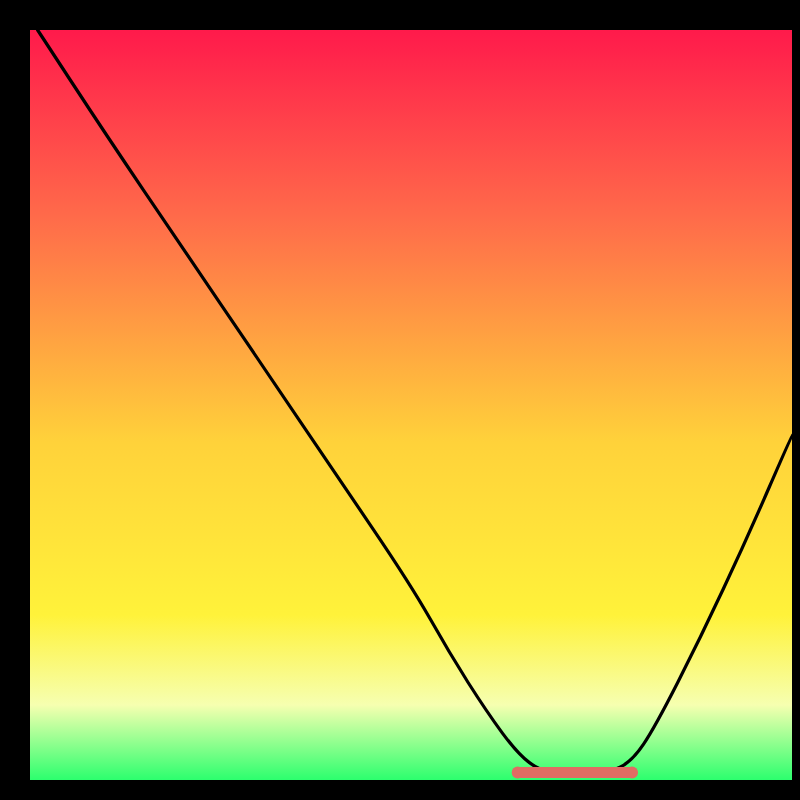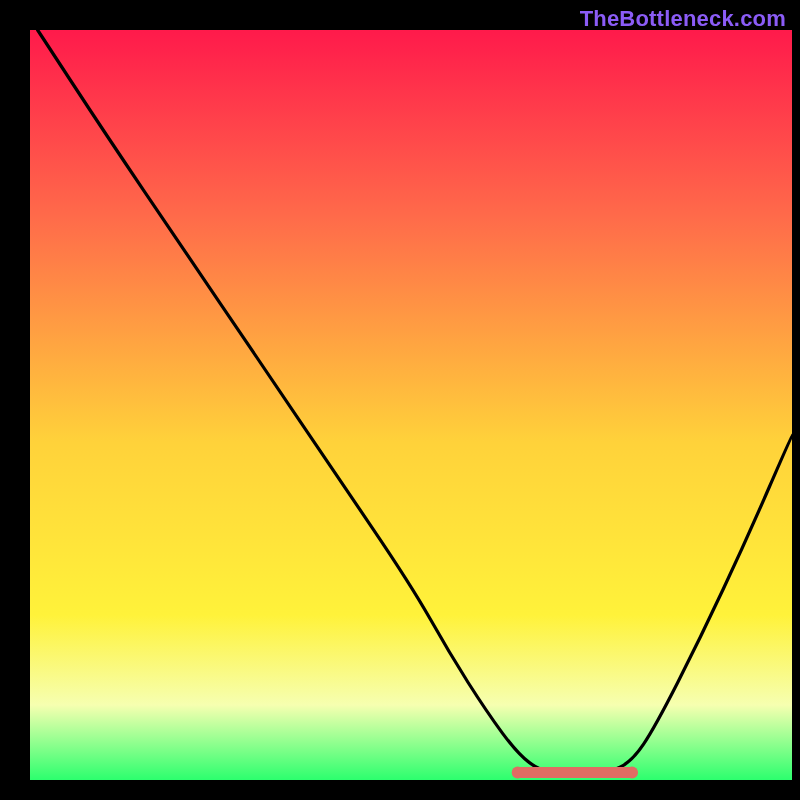--- a/index.html
+++ b/index.html
@@ -11,21 +11,21 @@
   .stage {
     position: relative;
     width: 800px;
     height: 800px;
     background: #fff;
   }
   .watermark {
     position: absolute;
     top: 6px;
     right: 14px;
-    color: #8b5cf6;
+    color: #000000;
     font-size: 22px;
     font-weight: 600;
     letter-spacing: 0.2px;
   }
   svg { display: block; }
 </style>
 </head>
 <body>
 
 <div class="stage">

